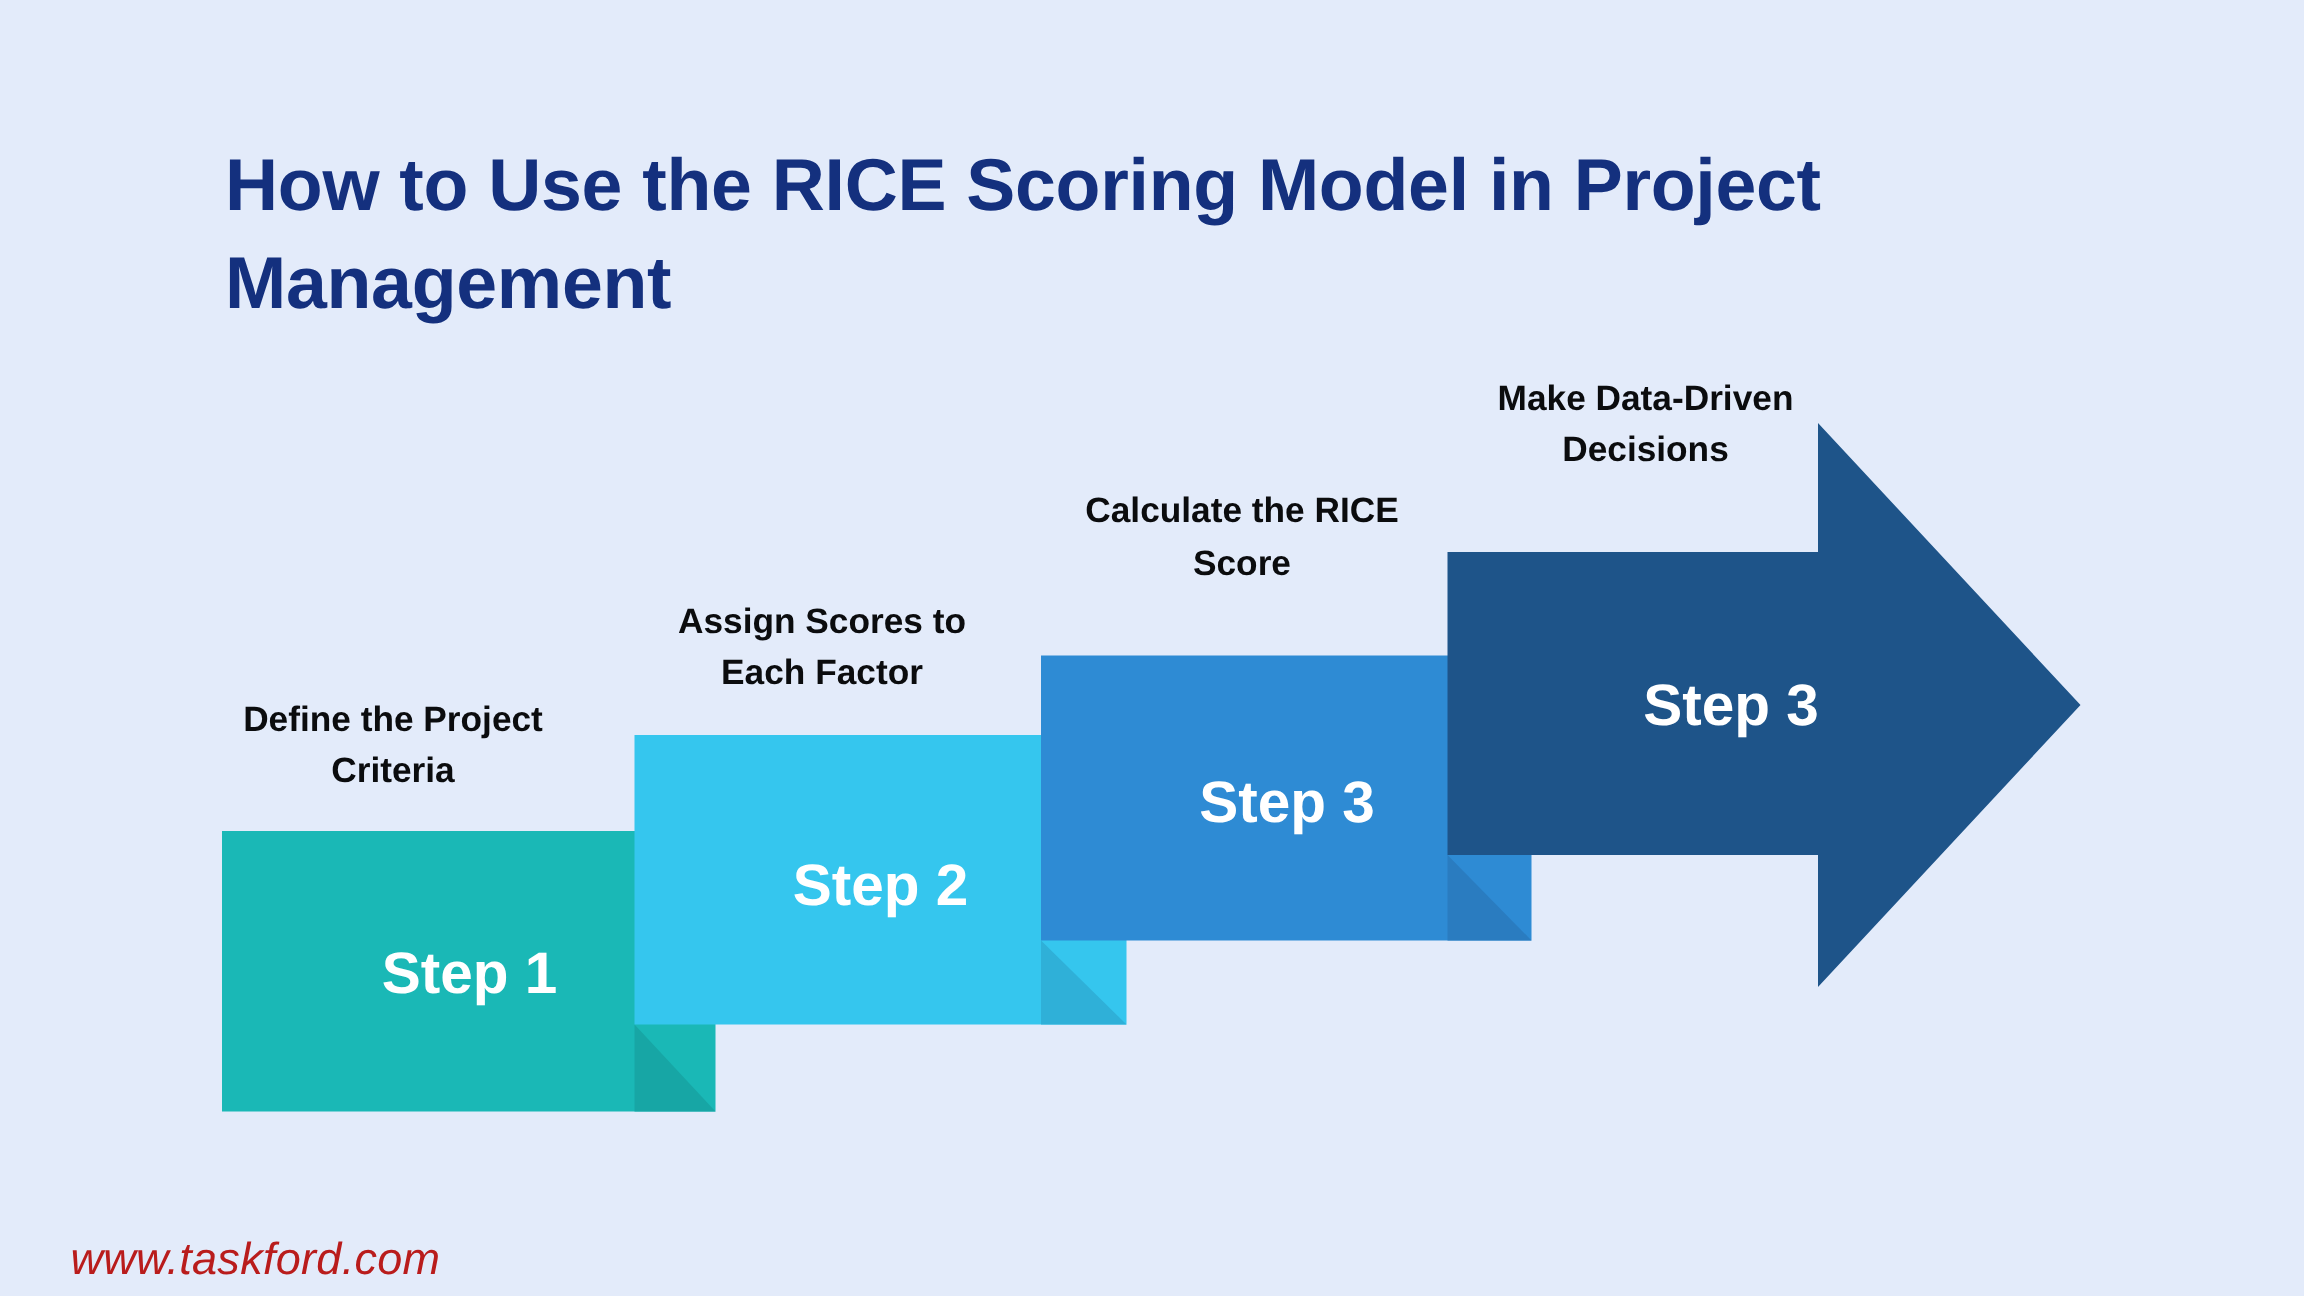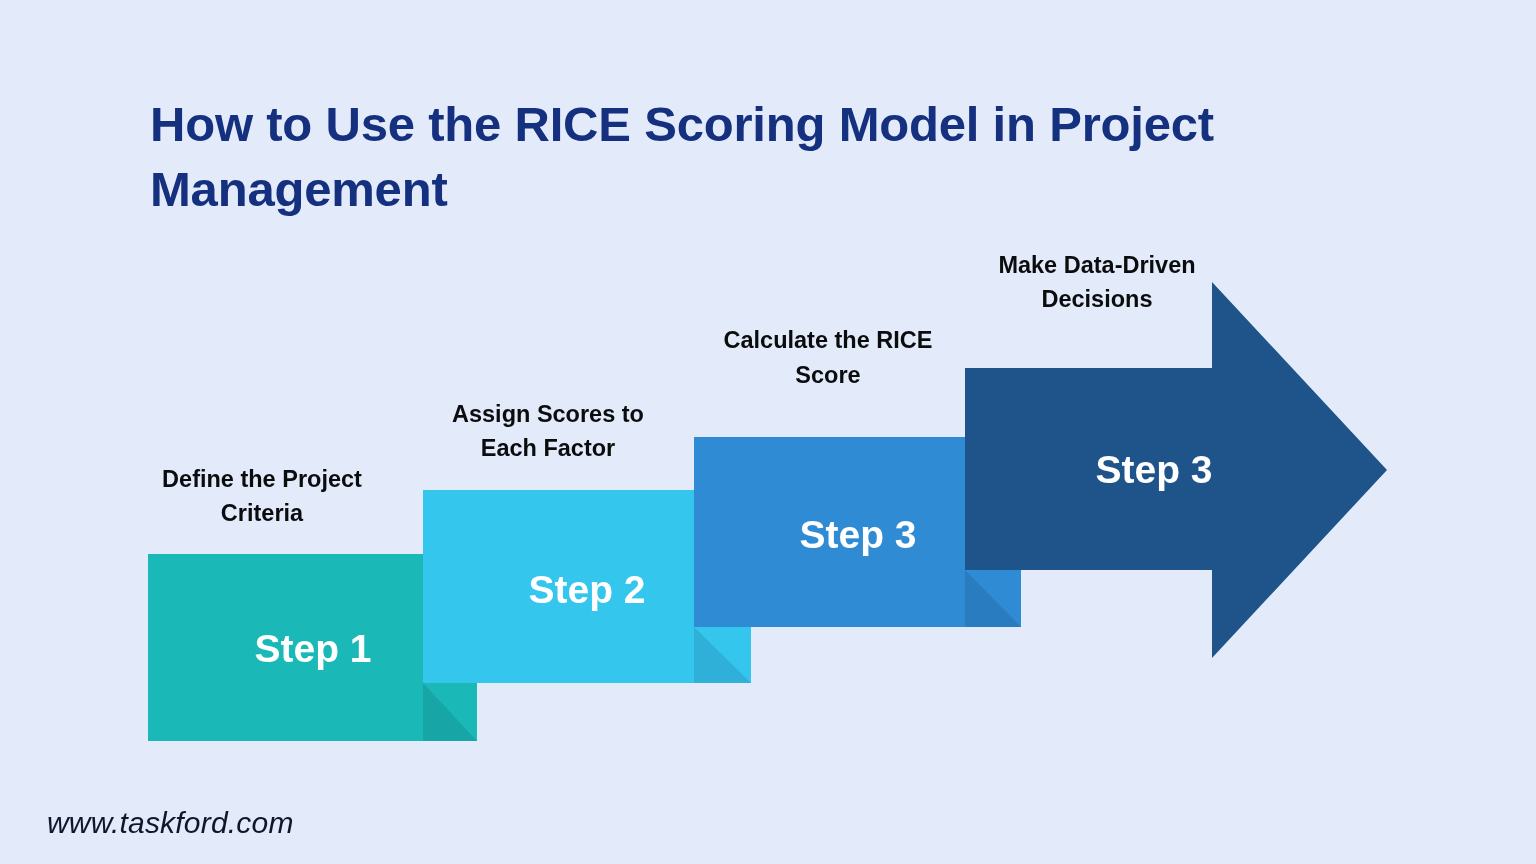--- a/index.html
+++ b/index.html
@@ -29,26 +29,26 @@
     font-size: 49px;
     font-weight: bold;
     line-height: 1.32;
     letter-spacing: -0.2px;
     color: #14307e;
     white-space: pre-line;
   }
   .footer-url {
     position: absolute;
     left: 47px;
-    top: 776px;
+    top: 793px;
     font-family: "Liberation Sans", sans-serif;
     font-size: 30px;
     font-style: italic;
     font-weight: normal;
-    color: #0f172a;
+    color: #b91c1c;
     letter-spacing: 0.2px;
   }
   .diagram {
     position: absolute;
     left: 0;
     top: 0;
     width: 1536px;
     height: 864px;
   }
   .step-caption {

